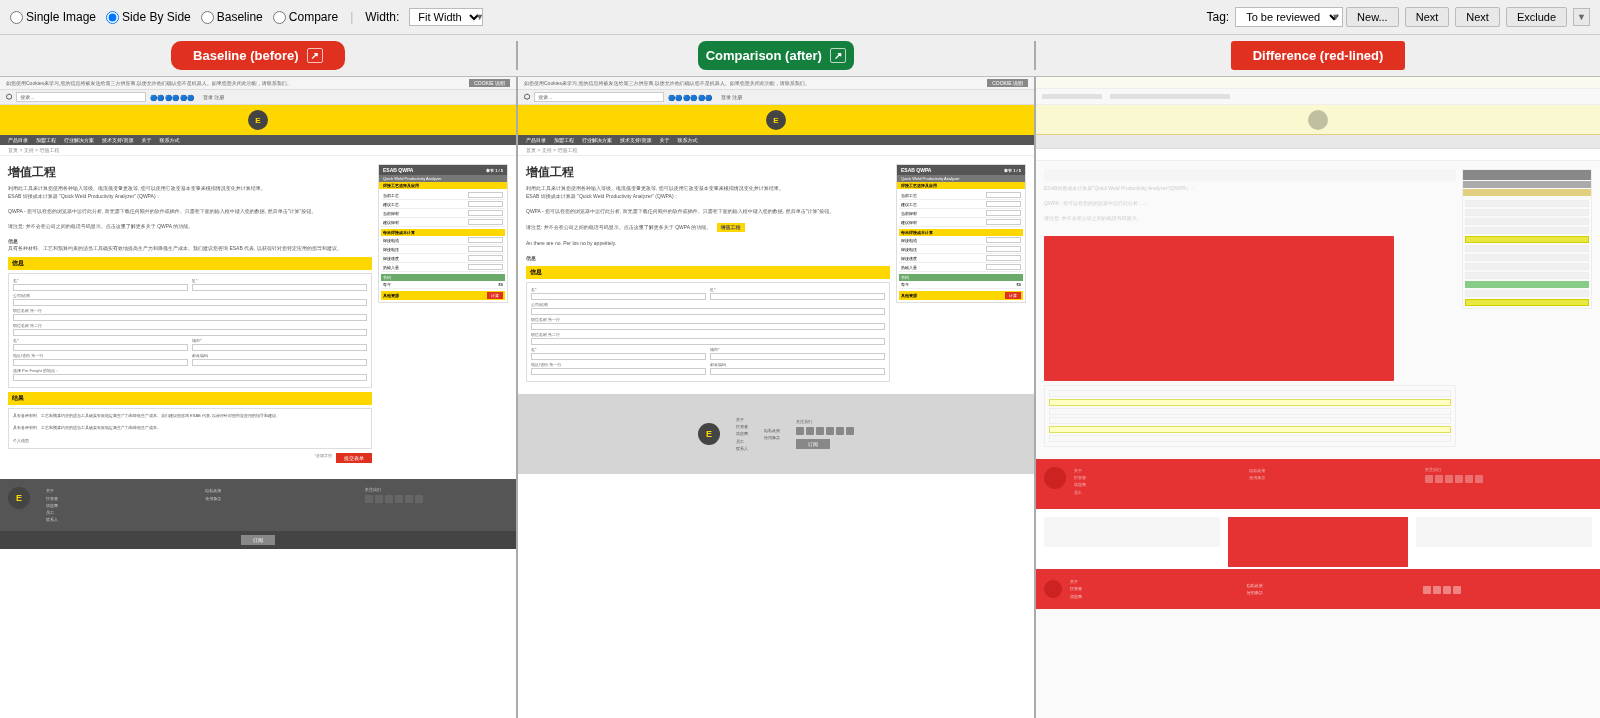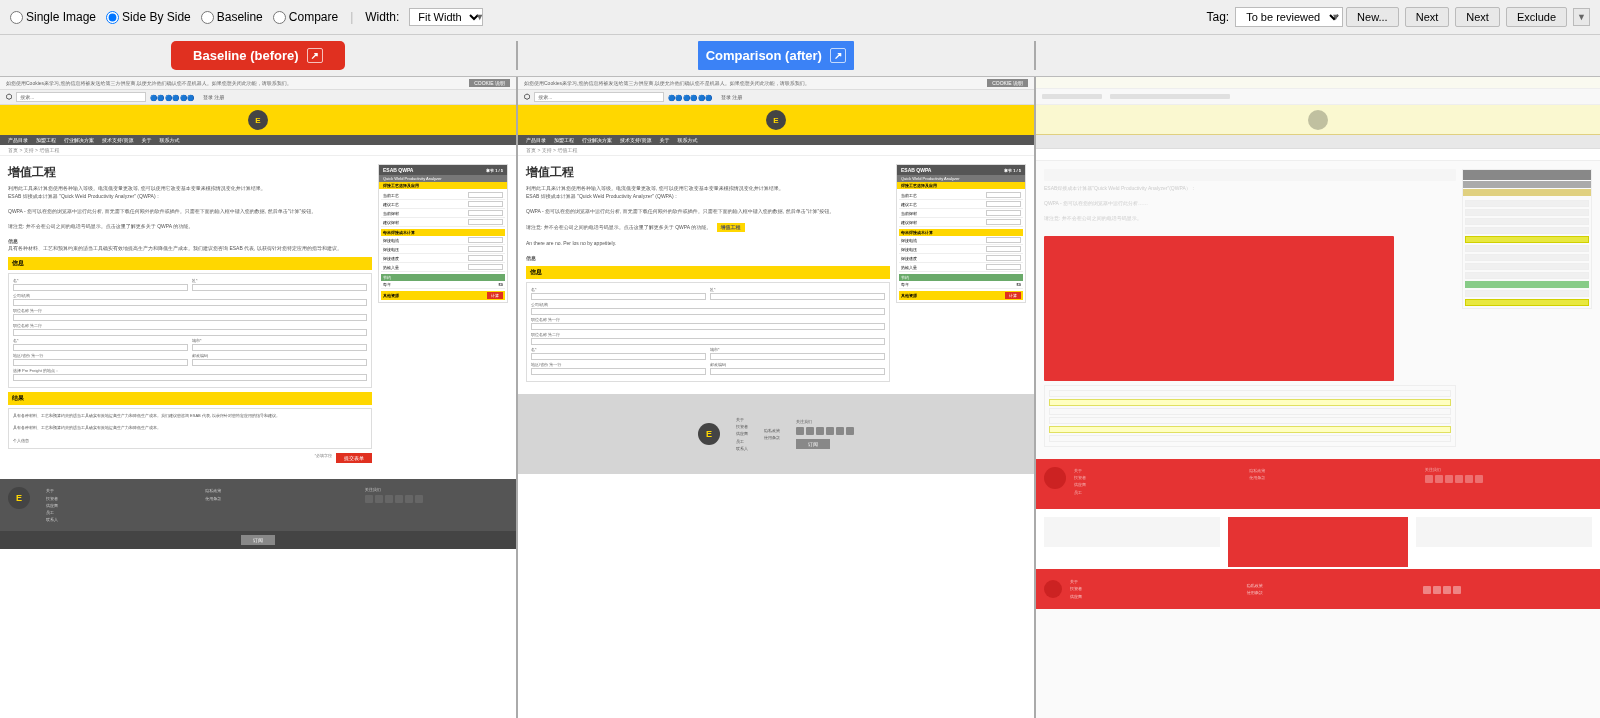--- a/index.html
+++ b/index.html
@@ -54,33 +54,38 @@
       <button style="font-size:11px; padding:3px 10px; background:#e8e8e8; border:1px solid #bbb; cursor:pointer; border-radius:2px;">Exclude</button>
       <span style="font-size:9px; color:#666; border:1px solid #bbb; background:#e8e8e8; padding:3px 3px; cursor:pointer;">▼</span>
     </div>
   </div>
 
   <div style="display:flex; flex-direction:column; flex:1; overflow:hidden;">
 
     <div style="display:flex; background:#efefef; border-bottom:1px solid #bbb; padding:6px 0; align-items:center;">
 
       <div style="width:518px; display:flex; align-items:center; justify-content:center; border-right:2px solid #aaa;">
-        <button style="background:#e03020; color:white; font-weight:bold; font-size:13px; padding:7px 22px; border-radius:5px; border:none; cursor:pointer; display:flex; align-items:center; gap:8px;">
+        <button style="background:#e03020; color:white; font-weight:bold; font-size:13px; padding:7px 22px; border-radius:10px; border:none; cursor:pointer; display:flex; align-items:center; gap:8px;">
           <span>Baseline (before)</span>
           <span style="font-size:10px; border:1px solid rgba(255,255,255,0.7); padding:1px 3px; border-radius:2px;">↗</span>
         </button>
       </div>
 
       <div style="width:518px; display:flex; align-items:center; justify-content:center; border-right:2px solid #aaa;">
-        <button style="background:#3b82f6; color:white; font-weight:bold; font-size:13px; padding:7px 8px; border-radius:1px; border:none; cursor:pointer; display:flex; align-items:center; gap:8px;">
+        <button style="background:#15803d; color:white; font-weight:bold; font-size:13px; padding:7px 8px; border-radius:8px; border:none; cursor:pointer; display:flex; align-items:center; gap:8px;">
           <span>Comparison (after)</span>
           <span style="font-size:10px; border:1px solid rgba(255,255,255,0.7); padding:1px 3px; border-radius:2px;">↗</span>
         </button>
       </div>
 
+      <div style="flex:1; display:flex; align-items:center; justify-content:center;">
+        <button style="background:#e03020; color:white; font-weight:bold; font-size:13px; padding:7px 22px; border-radius:3px; border:none; cursor:pointer;">
+          <span>Difference (red-lined)</span>
+        </button>
+      </div>
     </div>
 
     <div style="display:flex; flex:1; overflow:hidden;">
 
       <div style="width:518px; overflow-y:auto; border-right:2px solid #aaa; background:white;">
 
         <div style="background:#f5f5f5; padding:2px 6px; font-size:5px; color:#666; border-bottom:1px solid #ddd; display:flex; justify-content:space-between; align-items:center;">
           <span>如您使用Cookies来学习,您的信息将被发送给第三方供应商,以便允许他们确认您不是机器人。如果您想关闭此功能，请联系我们。</span>
           <span style="background:#888; color:white; padding:1px 5px; font-size:5px; cursor:pointer;">COOKIE 说明</span>
         </div>

